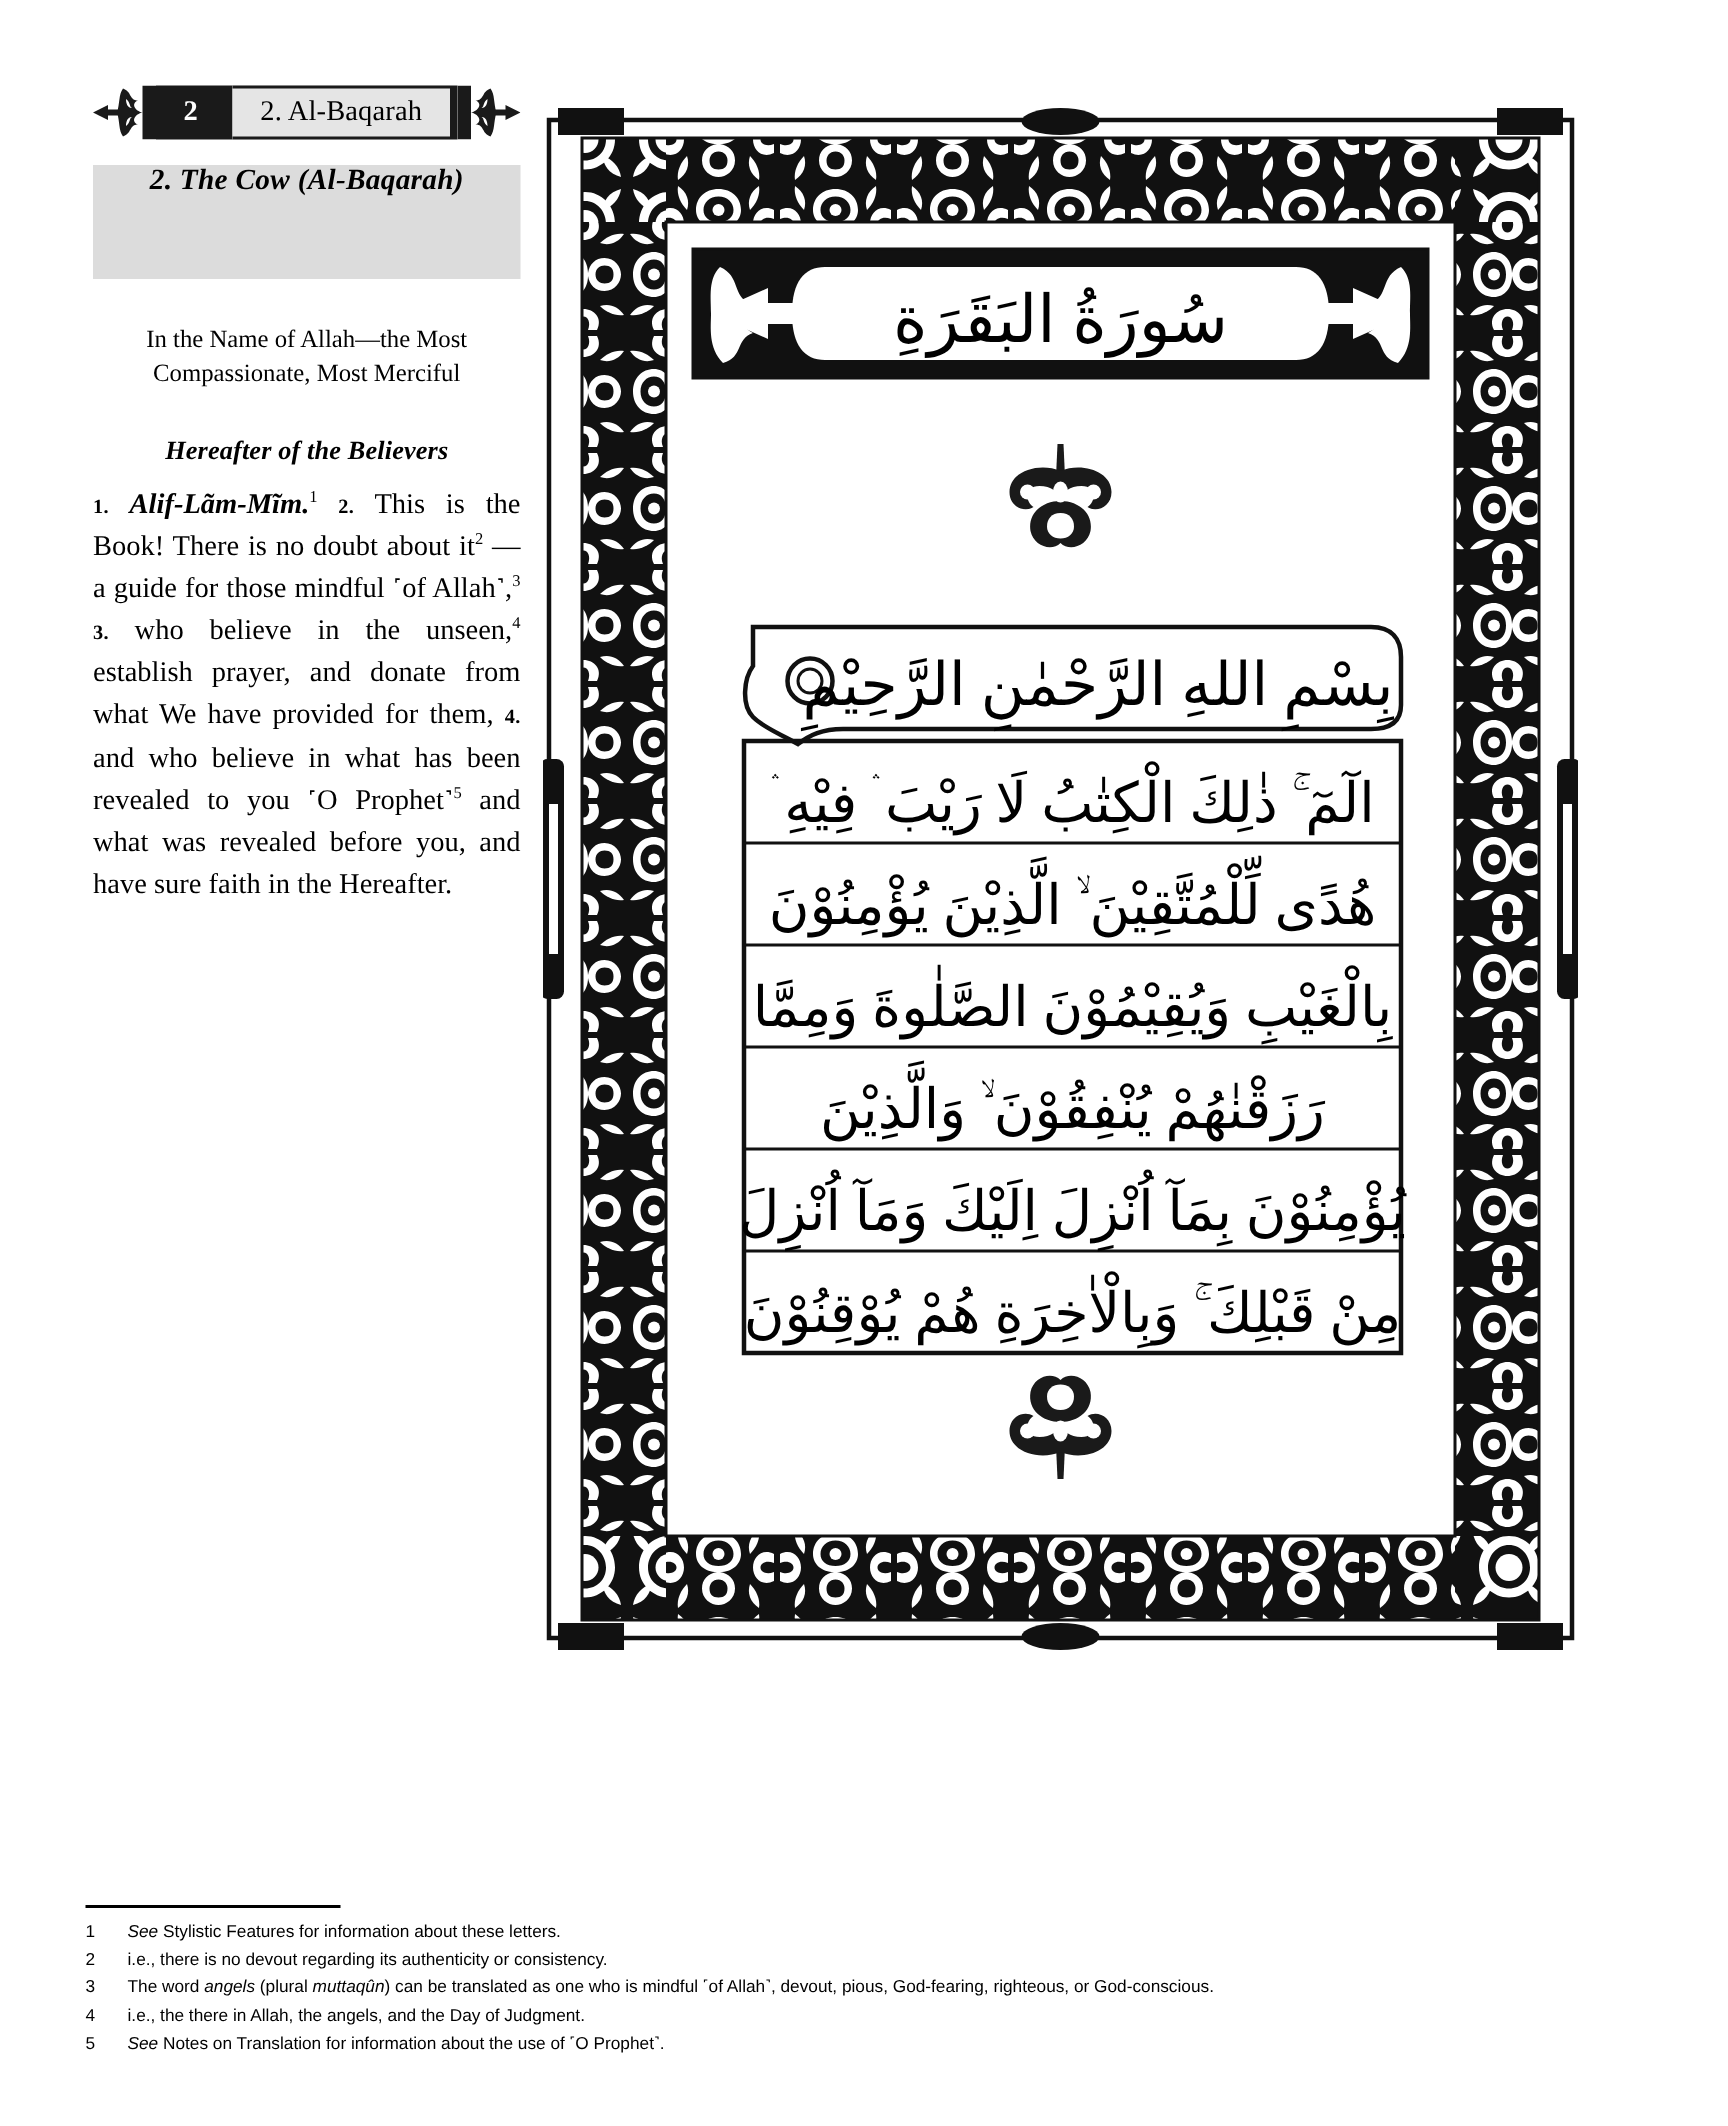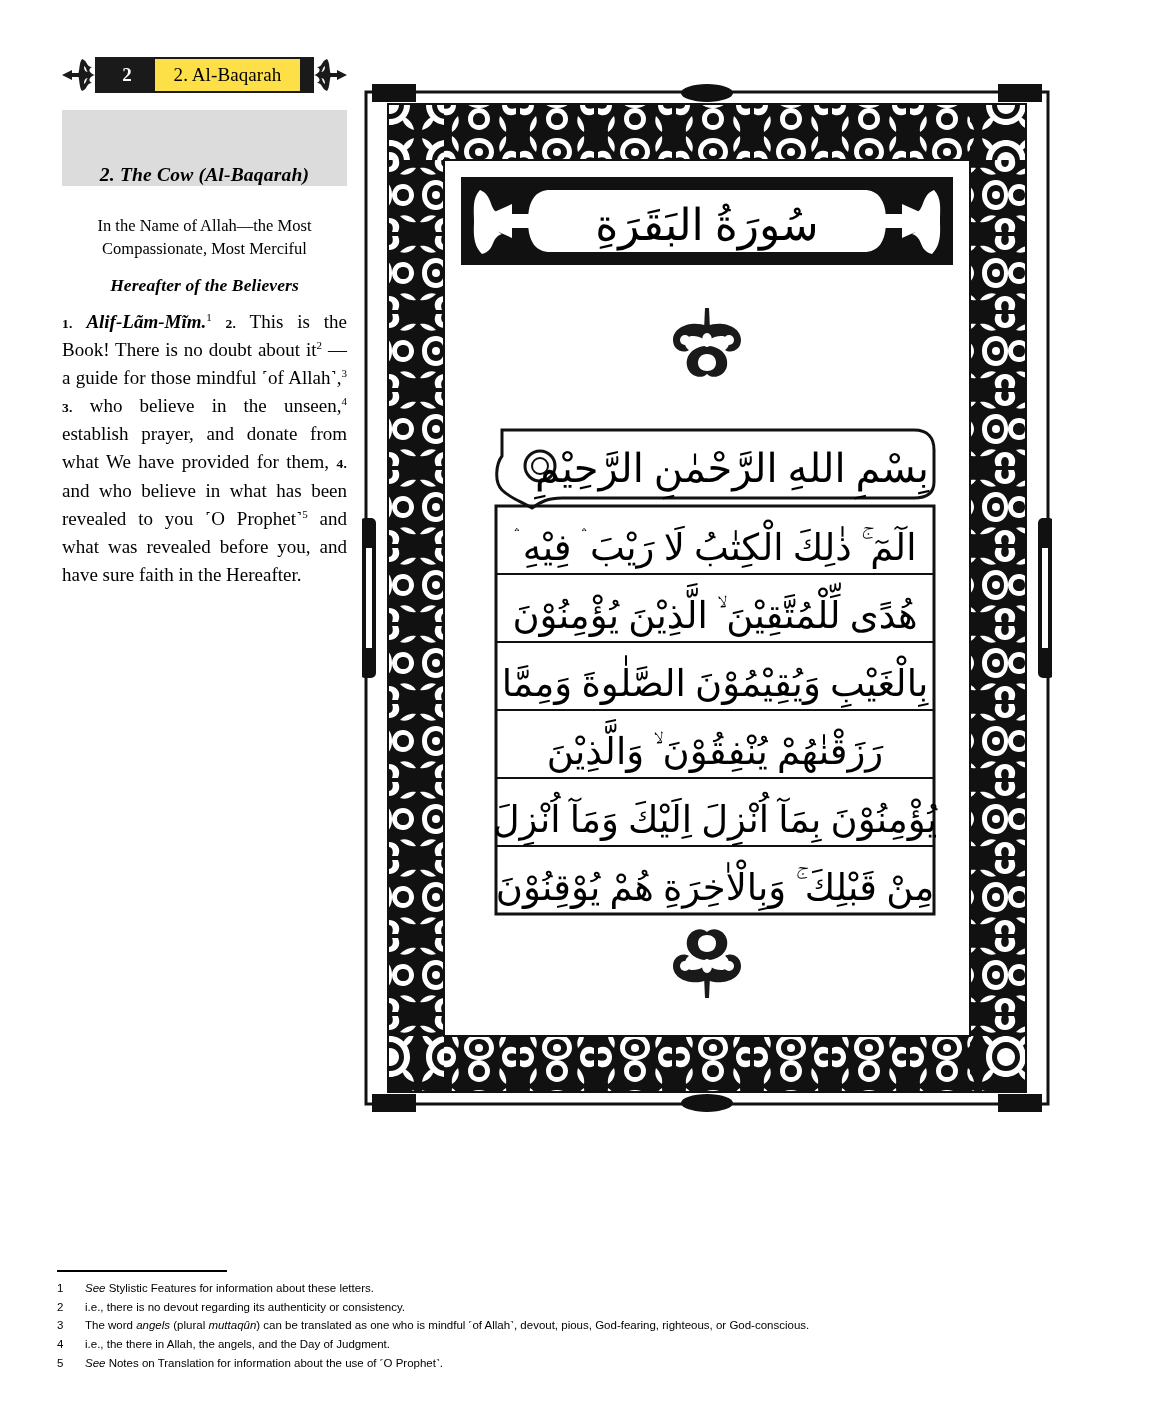--- a/index.html
+++ b/index.html
@@ -39,21 +39,21 @@
     display: flex;
     align-items: center;
     justify-content: center;
     font-size: 19px;
     font-weight: bold;
     font-family: "Liberation Serif", serif;
     flex: none;
   }
   .rh-title {
     flex: 1;
-    background: #fde047;
+    background: #e5e5e5;
     border: 2.5px solid #1a1a1a;
     border-left: none;
     border-right: none;
     display: flex;
     align-items: center;
     justify-content: center;
     font-size: 19px;
     letter-spacing: 0.1px;
   }
   .rh-capL, .rh-capR {
@@ -64,21 +64,21 @@
 
   
   #surah-band {
     position: absolute;
     left: 62px;
     top: 110px;
     width: 285px;
     height: 76px;
     background: #dcdcdc;
     display: flex;
-    align-items: flex-end;
+    align-items: flex-start;
     justify-content: center;
   }
   #surah-band-text {
     font-style: italic;
     font-weight: bold;
     font-size: 19.5px;
     font-family: "Liberation Serif", serif;
     letter-spacing: 0.2px;
   }
 
@@ -86,21 +86,21 @@
   #translation-col {
     position: absolute;
     left: 62px;
     top: 214px;
     width: 285px;
   }
   #bismillah-en {
     text-align: center;
     font-size: 16.5px;
     line-height: 1.42;
-    margin-bottom: 14px;
+    margin-bottom: 29px;
   }
   #section-heading {
     text-align: center;
     font-weight: bold;
     font-style: italic;
     font-size: 17.5px;
     margin-bottom: 12px;
     letter-spacing: 0.1px;
   }
   #verse-body {
@@ -141,21 +141,21 @@
     font-family: "Liberation Sans", sans-serif;
   }
   .fn-num { width: 28px; flex: none; }
   .fn-text { flex: 1; }
   .fn-text i { font-style: italic; }
 
   
   #arabic-panel {
     position: absolute;
     left: 362px;
-    top: 78px;
+    top: 66px;
     width: 690px;
     height: 1040px;
   }
   #arabic-panel svg { display: block; width: 100%; height: 100%; }
 
   .ar-line-text {
     font-family: "Liberation Serif", "DejaVu Serif", serif;
     direction: rtl;
     unicode-bidi: bidi-override;
     text-anchor: middle;

